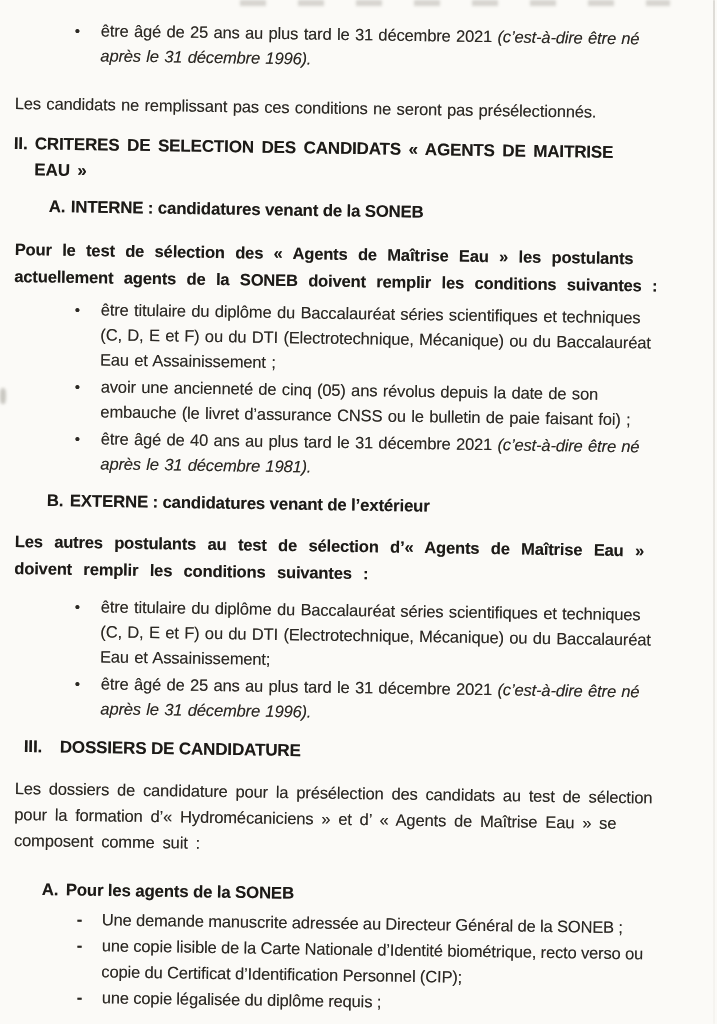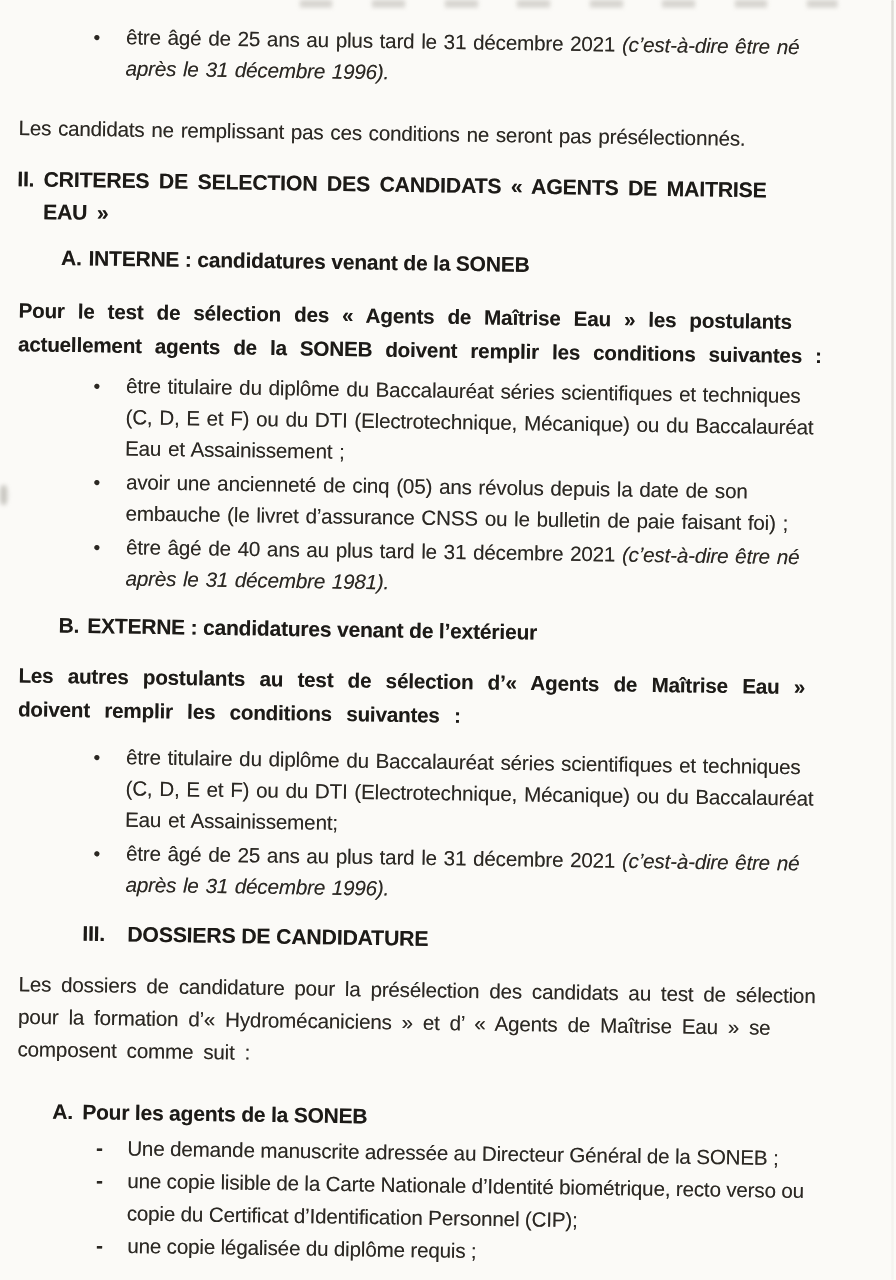--- a/index.html
+++ b/index.html
@@ -42,21 +42,21 @@
     display:flex;align-items:flex-start;
     font-weight:700;color:var(--ink-strong);
     font-size:17px;line-height:26px;
   }
   .hsec .hnum{flex:none;}
   .hsec .htext{flex:1;}
   .h2sec{margin-left:-1px;}
   .h2sec .hnum{width:21px;}
   .h2sec .htext{word-spacing:3px;margin-right:5px;}
   .h3sec{margin-left:9px;}
-  .h3sec .hnum{width:36px;margin-left:42px;}
+  .h3sec .hnum{width:36px;}
   
   .subhead{
     display:flex;align-items:flex-start;
     font-weight:700;color:var(--ink-strong);
     font-size:16.8px;line-height:26px;
   }
   .sub-a{margin-left:34px;}  .sub-a .hletter{width:22px;flex:none;}
   .sub-b{margin-left:32px;}  .sub-b .hletter{width:23px;flex:none;}
   .sub-a2{margin-left:27px;} .sub-a2 .hletter{width:24px;flex:none;}
   

